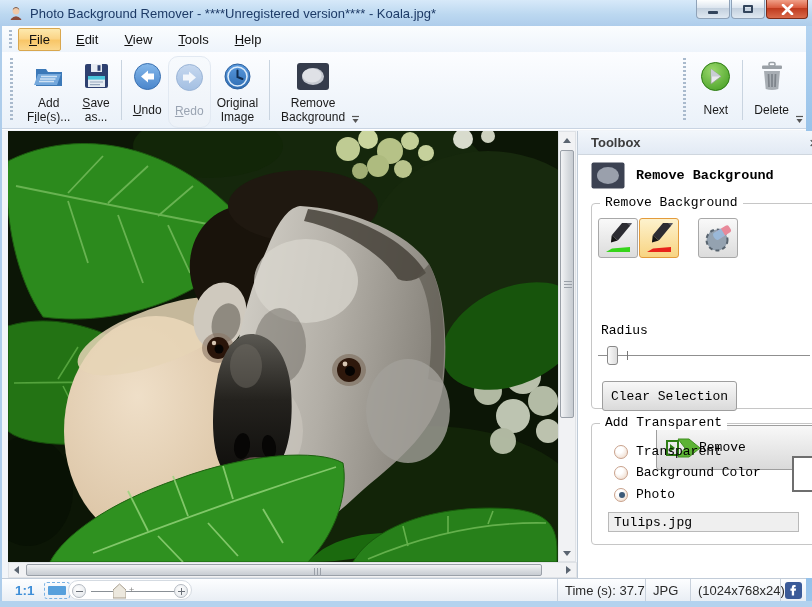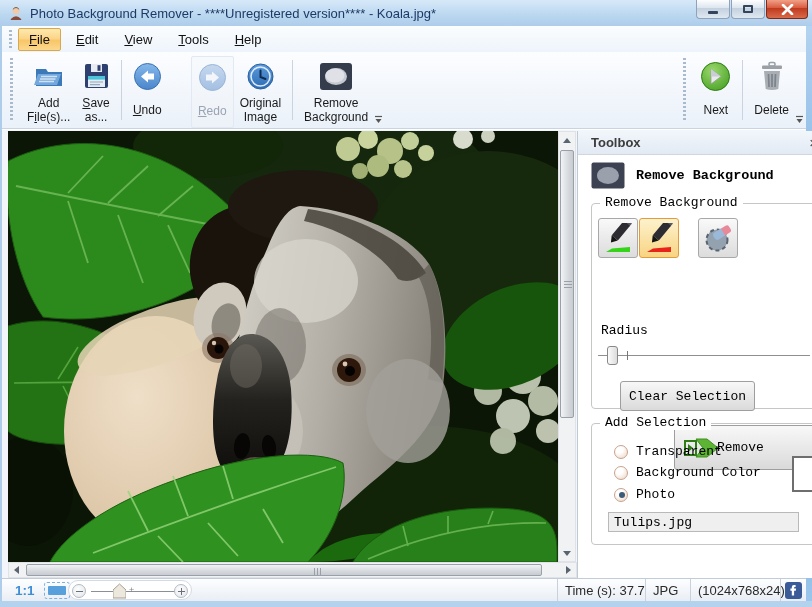--- a/index.html
+++ b/index.html
@@ -38,21 +38,21 @@
   .toolbar{position:absolute;left:2px;top:52px;width:804px;height:77px;
        background:linear-gradient(180deg,#fcfdff,#eaf1f9);
        border-bottom:1px solid #c9d4e2;display:flex;align-items:stretch;padding-top:4px;}
   .tb-gripper{width:3px;height:62px;margin:2px 8px 0 8px;
        background-image:repeating-linear-gradient(180deg,#a9bacd 0 2px,transparent 2px 4px);}
   .tbtn{display:flex;flex-direction:column;align-items:center;padding:2px 6px 0 6px;}
   .tbtn .ic{height:36px;display:flex;align-items:center;justify-content:center;}
   .tbtn .lbl{font-size:12px;color:#1a1a1a;text-align:center;line-height:14px;margin-top:2px;}
   .tbtn.single .lbl{margin-top:9px;}
   .tbtn.disabled .lbl{color:#9aa4b2;}
-  .tbtn.disabled{background:linear-gradient(180deg,#f7fafd,#edf2f8);border:1px solid #e2e9f2;border-radius:2px;margin-left:23px;}
+  .tbtn.disabled{background:linear-gradient(180deg,#f7fafd,#edf2f8);border:1px solid #e2e9f2;border-radius:10px;}
   .tb-sep{width:1px;background:#c9d4e0;margin:4px 5px 8px 5px;}
   .tb-right{margin-left:auto;display:flex;}
   .overflow-arrow{align-self:flex-end;margin:0 2px 4px 0;}
   
   .content-bg{position:absolute;left:2px;top:130px;width:804px;height:448px;background:#f2f5f9;}
   .canvas-wrap{position:absolute;left:8px;top:131px;width:550px;height:431px;background:#0c1606;}
   
   .vscroll{position:absolute;left:558px;top:131px;width:18px;height:431px;background:#f1f2f4;
        border:1px solid #dfe2e6;}
   .vthumb{position:absolute;left:1px;top:18px;width:14px;height:268px;border:1px solid #9aa0a8;border-radius:2px;
@@ -87,21 +87,21 @@
   .g2{top:292px;height:122px;}
   .toolbtn{position:absolute;top:14px;width:40px;height:40px;border:1px solid #a8a8a8;border-radius:3px;
        background:linear-gradient(180deg,#f9f9f9,#dcdcdc);display:flex;align-items:center;justify-content:center;}
   .toolbtn.selected{border:1px solid #e39b3c;background:linear-gradient(180deg,#fdf2cd,#f8d482);}
   .radius-lbl{position:absolute;left:9px;top:119px;font-family:"Liberation Mono",monospace;font-size:13px;color:#000;}
   .slider-track{position:absolute;left:6px;top:151px;width:212px;height:1px;background:#8f8f8f;}
   .slider-tick{position:absolute;left:35px;top:147px;width:1px;height:9px;background:#777;}
   .slider-handle{position:absolute;left:15px;top:142px;width:11px;height:19px;border:1px solid #888;
        border-radius:3px;background:linear-gradient(90deg,#fbfbfb,#dcdcdc);}
   .btn{border:1px solid #9e9e9e;border-radius:3px;background:linear-gradient(180deg,#f8f8f8,#dadada);
-       font-family:"Liberation Mono",monospace;font-size:13px;color:#000;display:flex;align-items:center;justify-content:center;margin-left:18px;}
+       font-family:"Liberation Mono",monospace;font-size:13px;color:#000;display:flex;align-items:center;justify-content:center;}
   .clear-btn{position:absolute;left:10px;top:177px;width:135px;height:30px;}
   .remove-btn{position:absolute;left:64px;top:221px;width:174px;height:45px;justify-content:flex-start;}
   .remove-btn .rlbl{margin-left:42px;}
   .radio-row{position:absolute;left:22px;display:flex;align-items:center;}
   .radio{width:14px;height:14px;border-radius:50%;border:1px solid #c9a28c;
        background:radial-gradient(circle at 35% 30%,#ffffff 30%,#f2e2d6 75%,#e4c9b6);position:relative;}
   .radio-row.selected .radio::after{content:"";position:absolute;left:3.5px;top:3.5px;width:6px;height:6px;
        border-radius:50%;background:#3d5a78;}
   .radio-lbl{margin-left:8px;font-family:"Liberation Mono",monospace;font-size:13px;color:#000;}
   .swatch{position:absolute;left:200px;top:32px;width:36px;height:36px;border:2px solid #6e6e6e;background:#fff;}
@@ -498,21 +498,21 @@
         <svg style="position:absolute;left:8px;top:9px;" width="38" height="26" viewBox="0 0 38 26">
           <rect x="2" y="6" width="11" height="14" fill="none" stroke="#2e7d14" stroke-width="2"></rect>
           <path d="M5,9 L10,13 L5,17 Z" fill="#2e7d14"></path>
           <polygon points="13,4 24,4 35,13 24,22 13,22 20,13" fill="#5cb334" stroke="#3f8f1f"></polygon>
         </svg>
         <span class="rlbl">Remove</span>
       </div>
     </div>
 
     <div class="groupbox g2">
-      <span class="legend">Add Selection</span>
+      <span class="legend">Add Transparent</span>
 
       <div class="radio-row" style="top:20px;">
         <span class="radio"></span>
         <span class="radio-lbl">Transparent</span>
       </div>
       <div class="radio-row" style="top:41px;">
         <span class="radio"></span>
         <span class="radio-lbl">Background Color</span>
       </div>
       <div class="radio-row selected" style="top:63px;">

